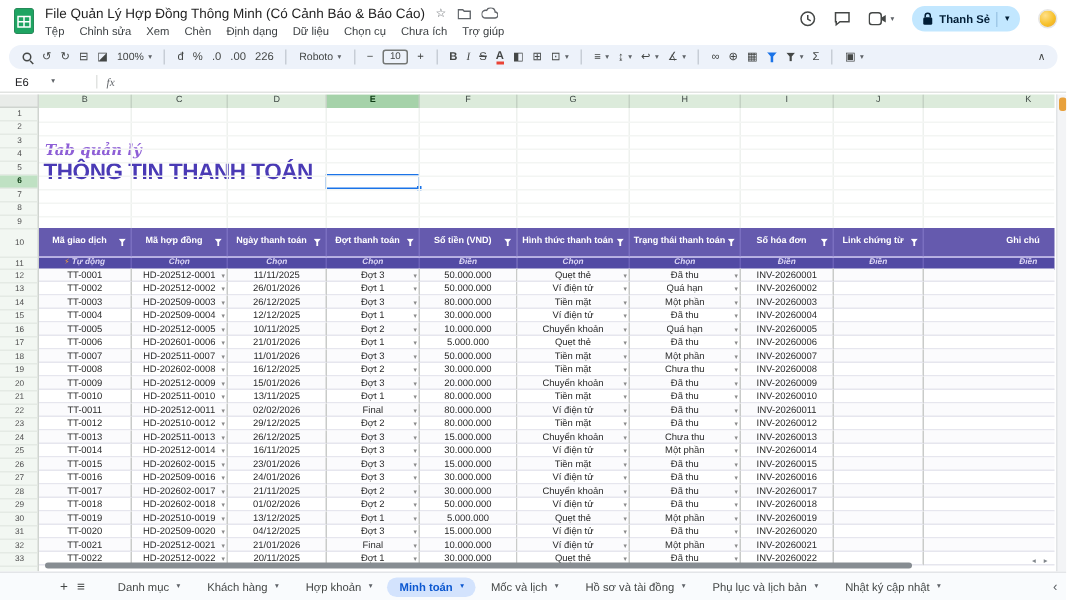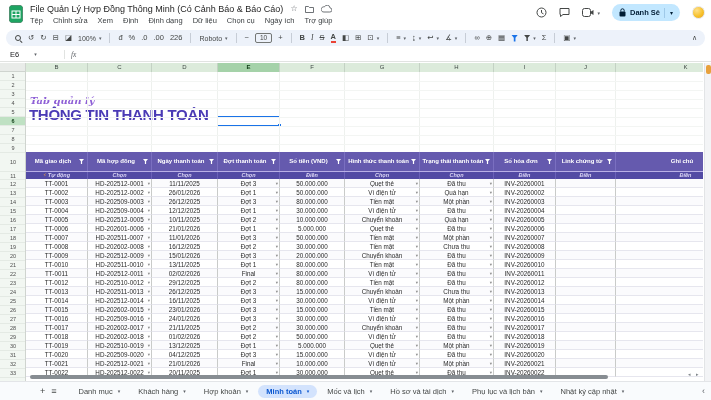--- a/index.html
+++ b/index.html
@@ -111,25 +111,25 @@
           <path d="M0.5 1.5 h3 l1 1 h4 v5 h-8 z" fill="none" stroke="#5f6368" stroke-width="0.9"></path>
         </svg>
       <svg class="title-ico" width="11" height="8" viewBox="0 0 11 8">
           <path d="M3 7 a2.6 2.6 0 1 1 0.4-5.1 a3 3 0 0 1 5.7 1.1 a2 2 0 0 1-0.3 4 z" fill="none" stroke="#5f6368" stroke-width="0.9"></path>
         </svg>
     </div>
     <div id="menu-row">
         <span class="menu-item">Tệp</span>
         <span class="menu-item">Chỉnh sửa</span>
         <span class="menu-item">Xem</span>
-        <span class="menu-item">Định</span>
+        <span class="menu-item">Chèn</span>
         <span class="menu-item">Định dạng</span>
         <span class="menu-item">Dữ liệu</span>
         <span class="menu-item">Chọn cụ</span>
-        <span class="menu-item">Ngày ích</span>
+        <span class="menu-item">Chưa ích</span>
         <span class="menu-item">Trợ giúp</span>
       </div>
     <div id="top-right">
       <svg class="tr-ico" width="11" height="11" viewBox="0 0 11 11">
           <circle cx="5.5" cy="5.5" r="4.5" fill="none" stroke="#444746" stroke-width="1"></circle>
           <path d="M5.5 3 v2.7 l2 1.2" fill="none" stroke="#444746" stroke-width="1"></path>
         </svg>
       <svg class="tr-ico" width="11" height="11" viewBox="0 0 11 11">
           <path d="M1 1.5 h9 v6 h-6 l-2.5 2 v-2 h-0.5 z" fill="none" stroke="#444746" stroke-width="1"></path>
         </svg>
@@ -138,21 +138,21 @@
             <rect x="0.5" y="0.5" width="8" height="8" rx="2" fill="none" stroke="#444746" stroke-width="1"></rect>
             <path d="M9 3.5 l2.5-1.5 v5 l-2.5-1.5 z" fill="#444746"></path>
           </svg>
         <span class="caret">▾</span>
       </span>
       <div id="share-btn">
         <svg width="7" height="9" viewBox="0 0 7 9">
             <rect x="0.5" y="3.5" width="6" height="5" rx="1" fill="#001d35"></rect>
             <path d="M1.8 3.5 v-1 a1.7 1.7 0 0 1 3.4 0 v1" fill="none" stroke="#001d35" stroke-width="1"></path>
           </svg>
-        <span class="lbl">Danh Sẻ</span>
+        <span class="lbl">Thanh Sẻ</span>
         <span id="share-caret">▾</span>
       </div>
       <div id="avatar"></div>
     </div>
   </div>
 
   <div id="toolbar">
       <span class="tb">
         <span class="i-search"></span>
       </span>
@@ -667,21 +667,21 @@
         </span>
         <span class="sheet-tab active">
           <span>Minh toán</span>
           <span class="caret">▾</span>
         </span>
         <span class="sheet-tab">
           <span>Mốc và lịch</span>
           <span class="caret">▾</span>
         </span>
         <span class="sheet-tab">
-          <span>Hồ sơ và tài dịch</span>
+          <span>Hồ sơ và tài đồng</span>
           <span class="caret">▾</span>
         </span>
         <span class="sheet-tab">
           <span>Phụ lục và lịch bản</span>
           <span class="caret">▾</span>
         </span>
         <span class="sheet-tab">
           <span>Nhật ký cập nhật</span>
           <span class="caret">▾</span>
         </span>

